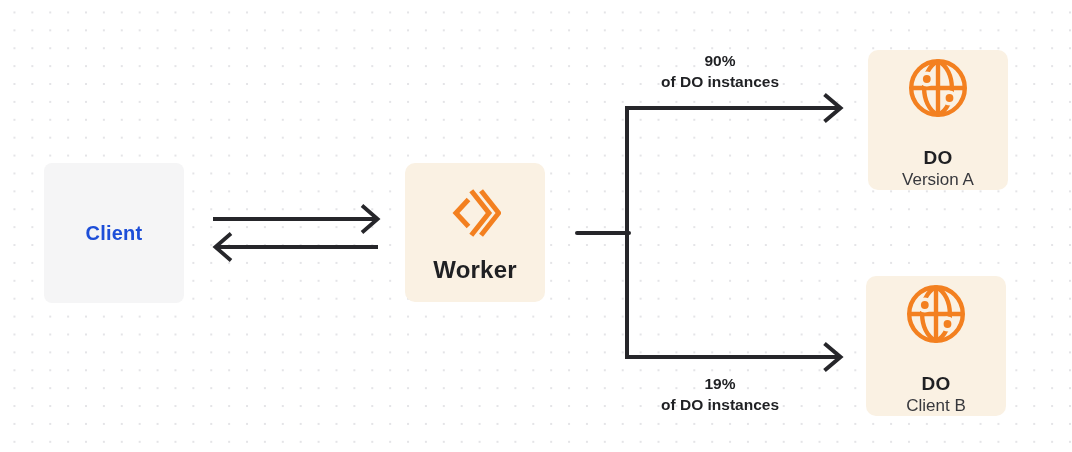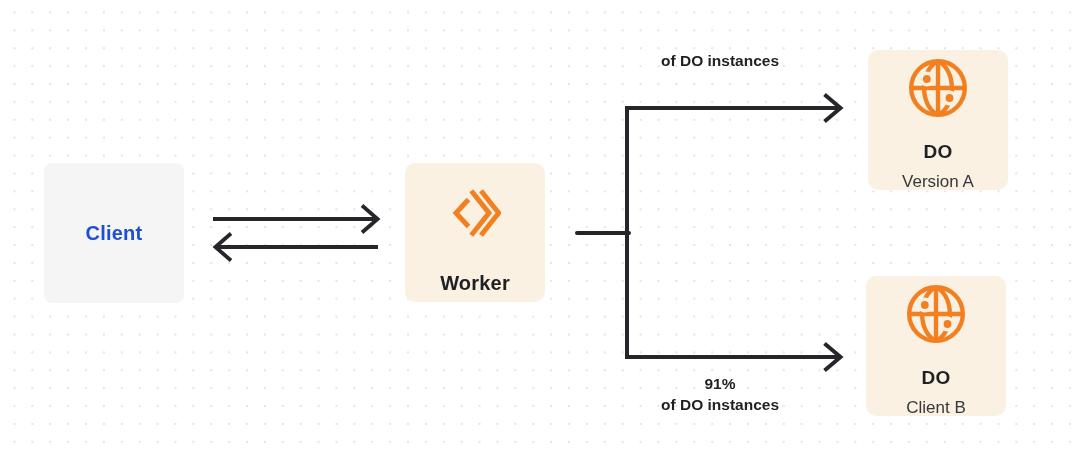--- a/index.html
+++ b/index.html
@@ -39,44 +39,44 @@
     color: #1d4ed8;
     letter-spacing: 0.2px;
   }
   .node-worker {
     left: 405px; top: 163px;
     width: 140px; height: 139px;
     background: #faf1e3;
     padding-top: 21px;
   }
   .node-worker .node-label {
-    margin-top: 26px;
-    font-size: 20px;
+    margin-top: 10px;
+    font-size: 24px;
     font-weight: 700;
     color: #1f2023;
     letter-spacing: 0.2px;
     text-align: center;
   }
   .node-do {
     width: 140px; height: 140px;
     background: #faf1e3;
     padding-top: 8px;
   }
   .node-do-a { left: 868px; top: 50px; }
   .node-do-b { left: 866px; top: 276px; }
   .do-title {
-    margin-top: 19px;
+    margin-top: 25px;
     font-size: 19px;
     font-weight: 700;
     line-height: 22px;
     color: #1f2023;
     letter-spacing: 0.3px;
   }
   .do-subtitle {
-    margin-top: 9px;
+    margin-top: 1px;
     font-size: 17px;
     font-weight: 400;
     line-height: 20px;
     color: #37383d;
   }
   .edge-label {
     position: absolute;
     width: 220px;
     text-align: center;
     font-size: 15.5px;
@@ -167,20 +167,21 @@
         <circle cx="18.8" cy="21" r="3.9" fill="#F38020"></circle>
         <circle cx="41.5" cy="40" r="7.4" fill="#FAF1E3"></circle>
         <circle cx="41.5" cy="40" r="3.9" fill="#F38020"></circle>
       </svg>
     </span>
     <span class="do-title">DO</span>
     <span class="do-subtitle">Client B</span>
   </div>
 
   <div class="edge-label edge-label-top">
+    <div>90%</div>
     <div>of DO instances</div>
   </div>
   <div class="edge-label edge-label-bottom">
-    <div>91%</div>
+    <div>19%</div>
     <div>of DO instances</div>
   </div>
 
 </div>
 
 </body></html>

